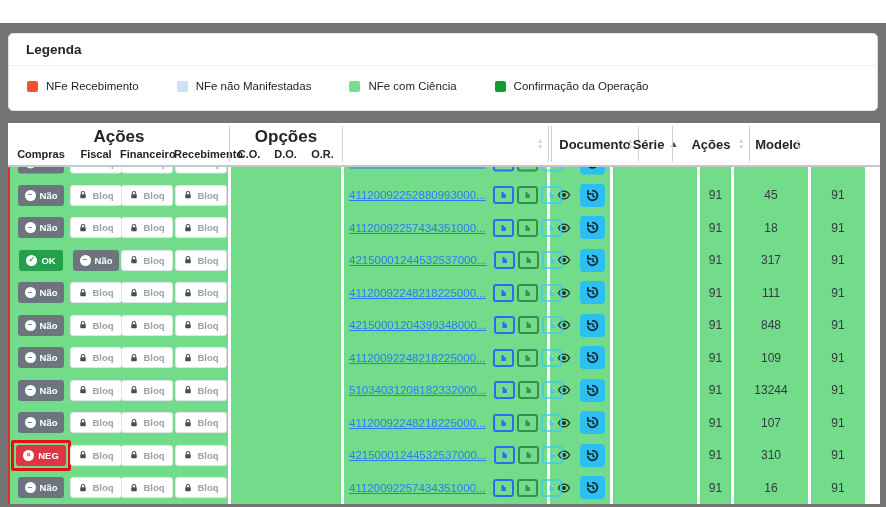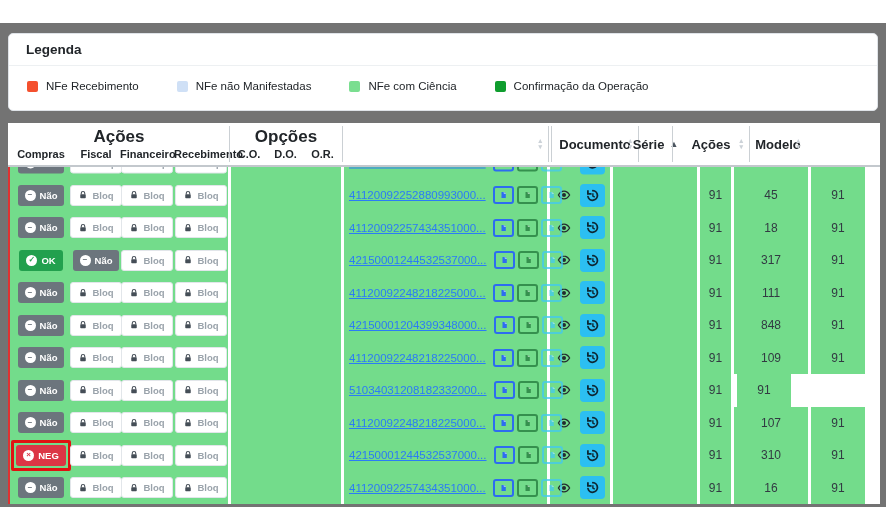--- a/index.html
+++ b/index.html
@@ -1038,20 +1038,23 @@
             </div>
             <div class="sep"></div>
             <div class="cell c-doc">
               <span class="num-text"></span>
             </div>
             <div class="sep"></div>
             <div class="cell c-serie">
               <span class="num-text">91</span>
             </div>
             <div class="sep"></div>
+            <div class="cell c-num">
+              <span class="num-text">13244</span>
+            </div>
             <div class="sep"></div>
             <div class="cell c-modelo">
               <span class="num-text">91</span>
             </div>
           </div>
         </div>
         <div class="trow">
           <div class="trow-inner">
             <div class="cell c-acoes">
               <div class="subcell sub-compras">

